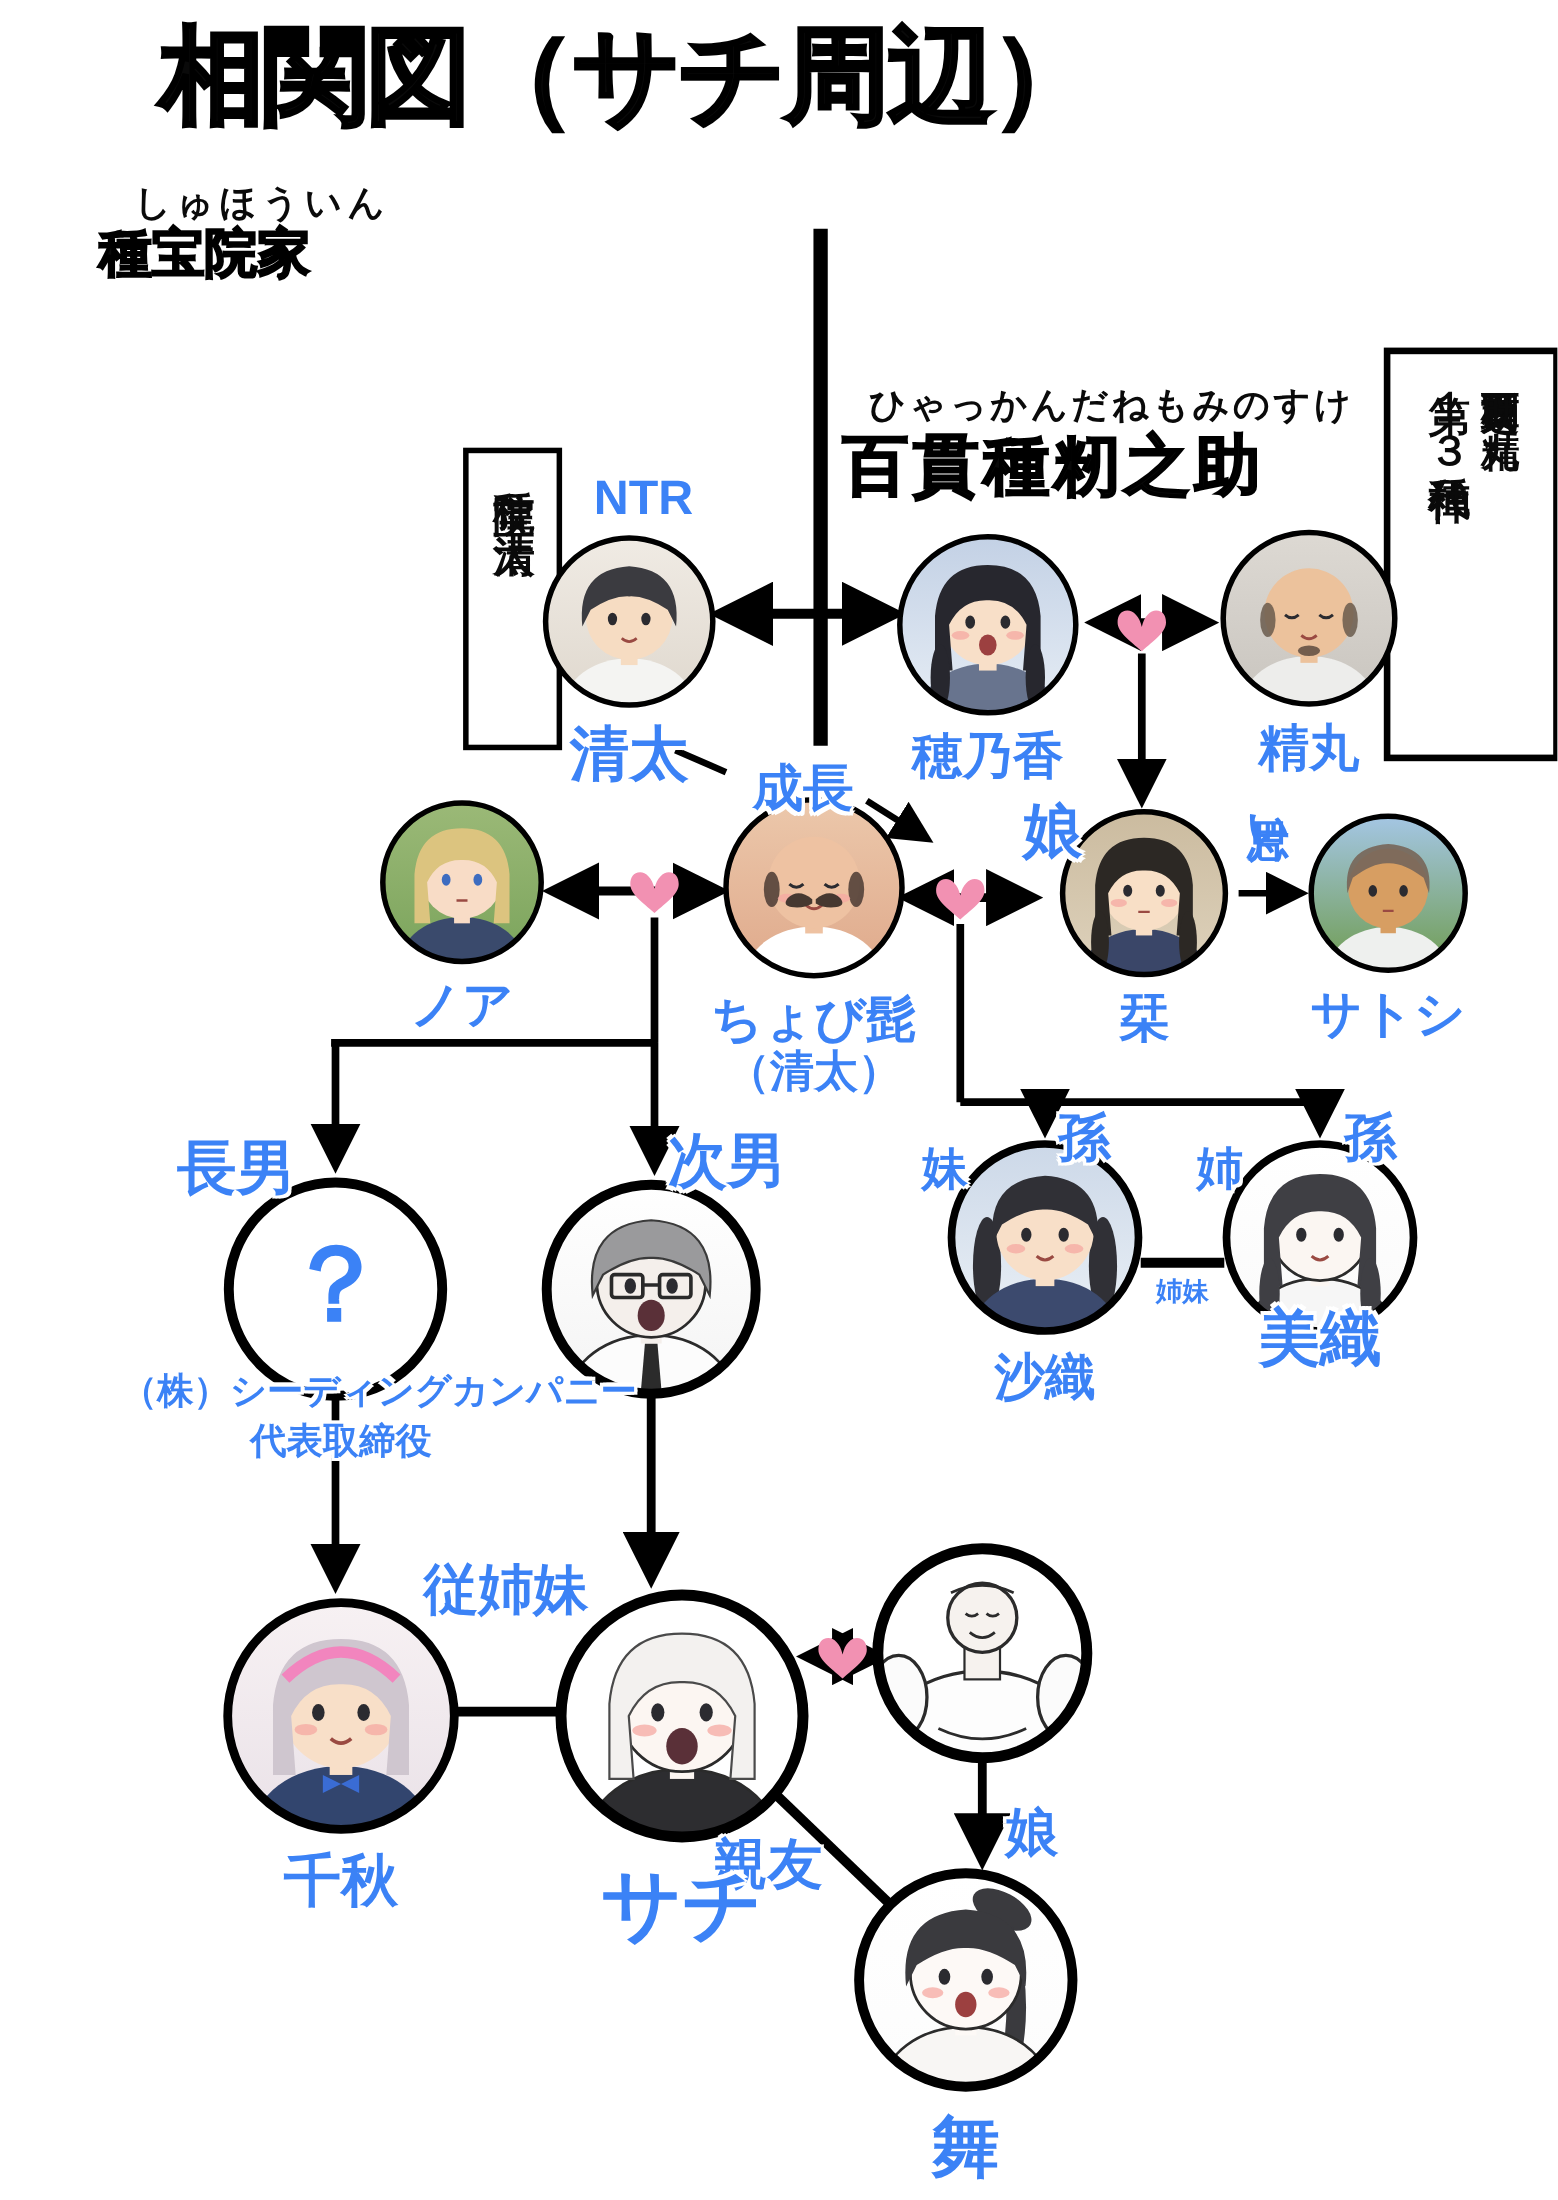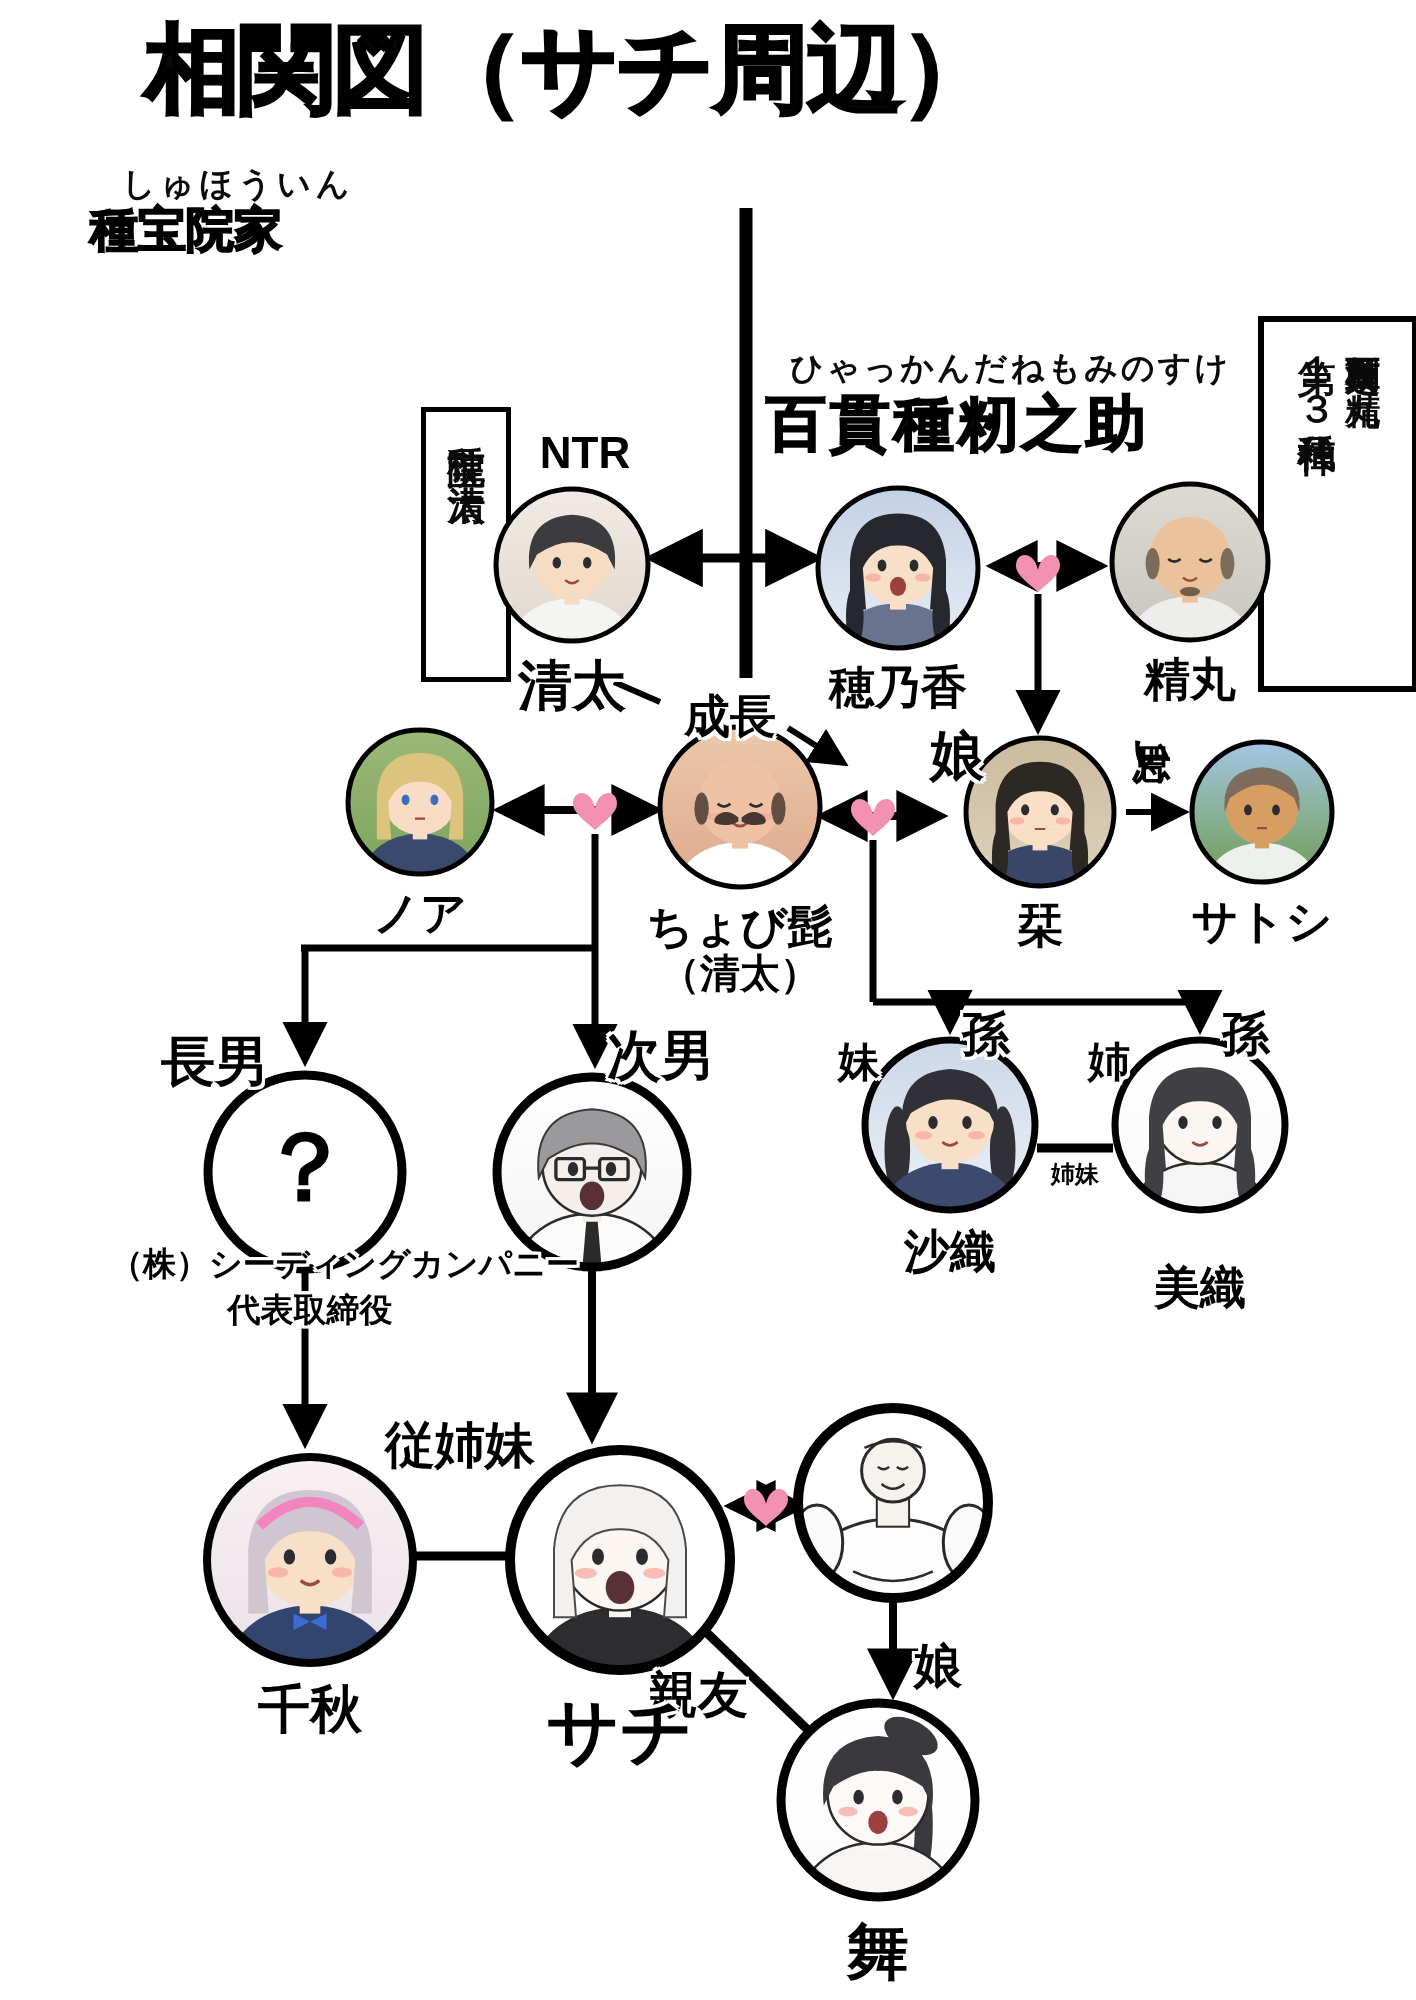--- a/index.html
+++ b/index.html
@@ -6,21 +6,21 @@
   .stage{position:relative;width:1416px;height:2000px;background:#fff;overflow:hidden;
          font-family:"Liberation Sans",sans-serif;color:#0a0a0a;}
   .abs{position:absolute;}
   .title{left:40px;top:6px;width:1060px;text-align:center;font-size:96px;font-weight:900;
          letter-spacing:-2px;-webkit-text-stroke:3px #000;white-space:nowrap;}
   .furi{font-size:33px;font-weight:700;letter-spacing:5px;white-space:nowrap;}
   .famname{font-family:"DejaVu Serif",serif;font-weight:900;-webkit-text-stroke:2px #000;white-space:nowrap;}
   .box{position:absolute;border:6px solid #000;background:#fff;display:flex;justify-content:center;}
   .vert{writing-mode:vertical-rl;text-orientation:upright;}
   .boxtxt{font-weight:800;line-height:1.12;}
-  .lbl{position:absolute;font-weight:800;color:#000000;z-index:30;white-space:nowrap;
+  .lbl{position:absolute;font-weight:800;color:#3b82f6;z-index:30;white-space:nowrap;
        text-shadow:-3px -3px 0 #fff,3px -3px 0 #fff,-3px 3px 0 #fff,3px 3px 0 #fff,
                    0 -3px 0 #fff,0 3px 0 #fff,-3px 0 0 #fff,3px 0 0 #fff;}
   .ctr{text-align:center;}
   .name{font-size:46px;}
   svg.overlay{position:absolute;left:0;top:0;z-index:5;}
   .avatar{position:absolute;z-index:10;}
   .heart{fill:var(--heart,#f291b2);}
   .qmark{font-size:96px;font-weight:800;z-index:12;}
 </style>
 </head>
@@ -366,21 +366,21 @@
         <circle cx="0" cy="-5.1" r="44.2" fill="#fbf6f2" stroke="#2b2b2b" stroke-width="2.5"></circle>
         <path d="M -51.0 44.2 L -51.0 -8.5 Q -46.8 -57.8 0 -57.8 Q 46.8 -57.8 51.0 -8.5 L 51.0 44.2 L 34.0 44.2 L 37.4 0.0 Q 25.5 -24.6 0 -23.8 Q -25.5 -24.6 -37.4 0.0 L -34.0 44.2 Z" fill="#3f3f44"></path>
         <ellipse cx="-45.9" cy="51.0" rx="9.3" ry="32.3" fill="#3f3f44"></ellipse>
         <ellipse cx="45.9" cy="51.0" rx="9.3" ry="32.3" fill="#3f3f44"></ellipse>
         <ellipse cx="-17.0" cy="-2.5" rx="4.7" ry="6.4" fill="#2b2b30"></ellipse>
         <ellipse cx="17.0" cy="-2.5" rx="4.7" ry="6.4" fill="#2b2b30"></ellipse>
         <path d="M -7.6 17.0 Q 0 23.8 7.6 17.0" fill="none" stroke="#9a4a42" stroke-width="2.7"></path>
       </g>
     <circle cx="0" cy="0" r="85" fill="none" stroke="#000" stroke-width="7"></circle>
   </svg>
-    <div class="lbl ctr name" style="left:1070px;top:1257px;width:260px;font-size:46px;">美織</div>
+    <div class="lbl ctr name" style="left:1070px;top:1179px;width:260px;font-size:56px;">美織</div>
     <svg class="avatar" style="left:197px;top:1447px;" width="226" height="226" viewBox="-113 -113 226 226">
     <defs>
       <linearGradient id="g-chiaki" x1="0" y1="0" x2="0" y2="1">
         <stop offset="0" stop-color="#f7f1f3"></stop>
           <stop offset="1" stop-color="#eae2e8"></stop>
       </linearGradient>
       <clipPath id="c-chiaki">
           <circle cx="0" cy="0" r="103"></circle>
         </clipPath>
     </defs>

